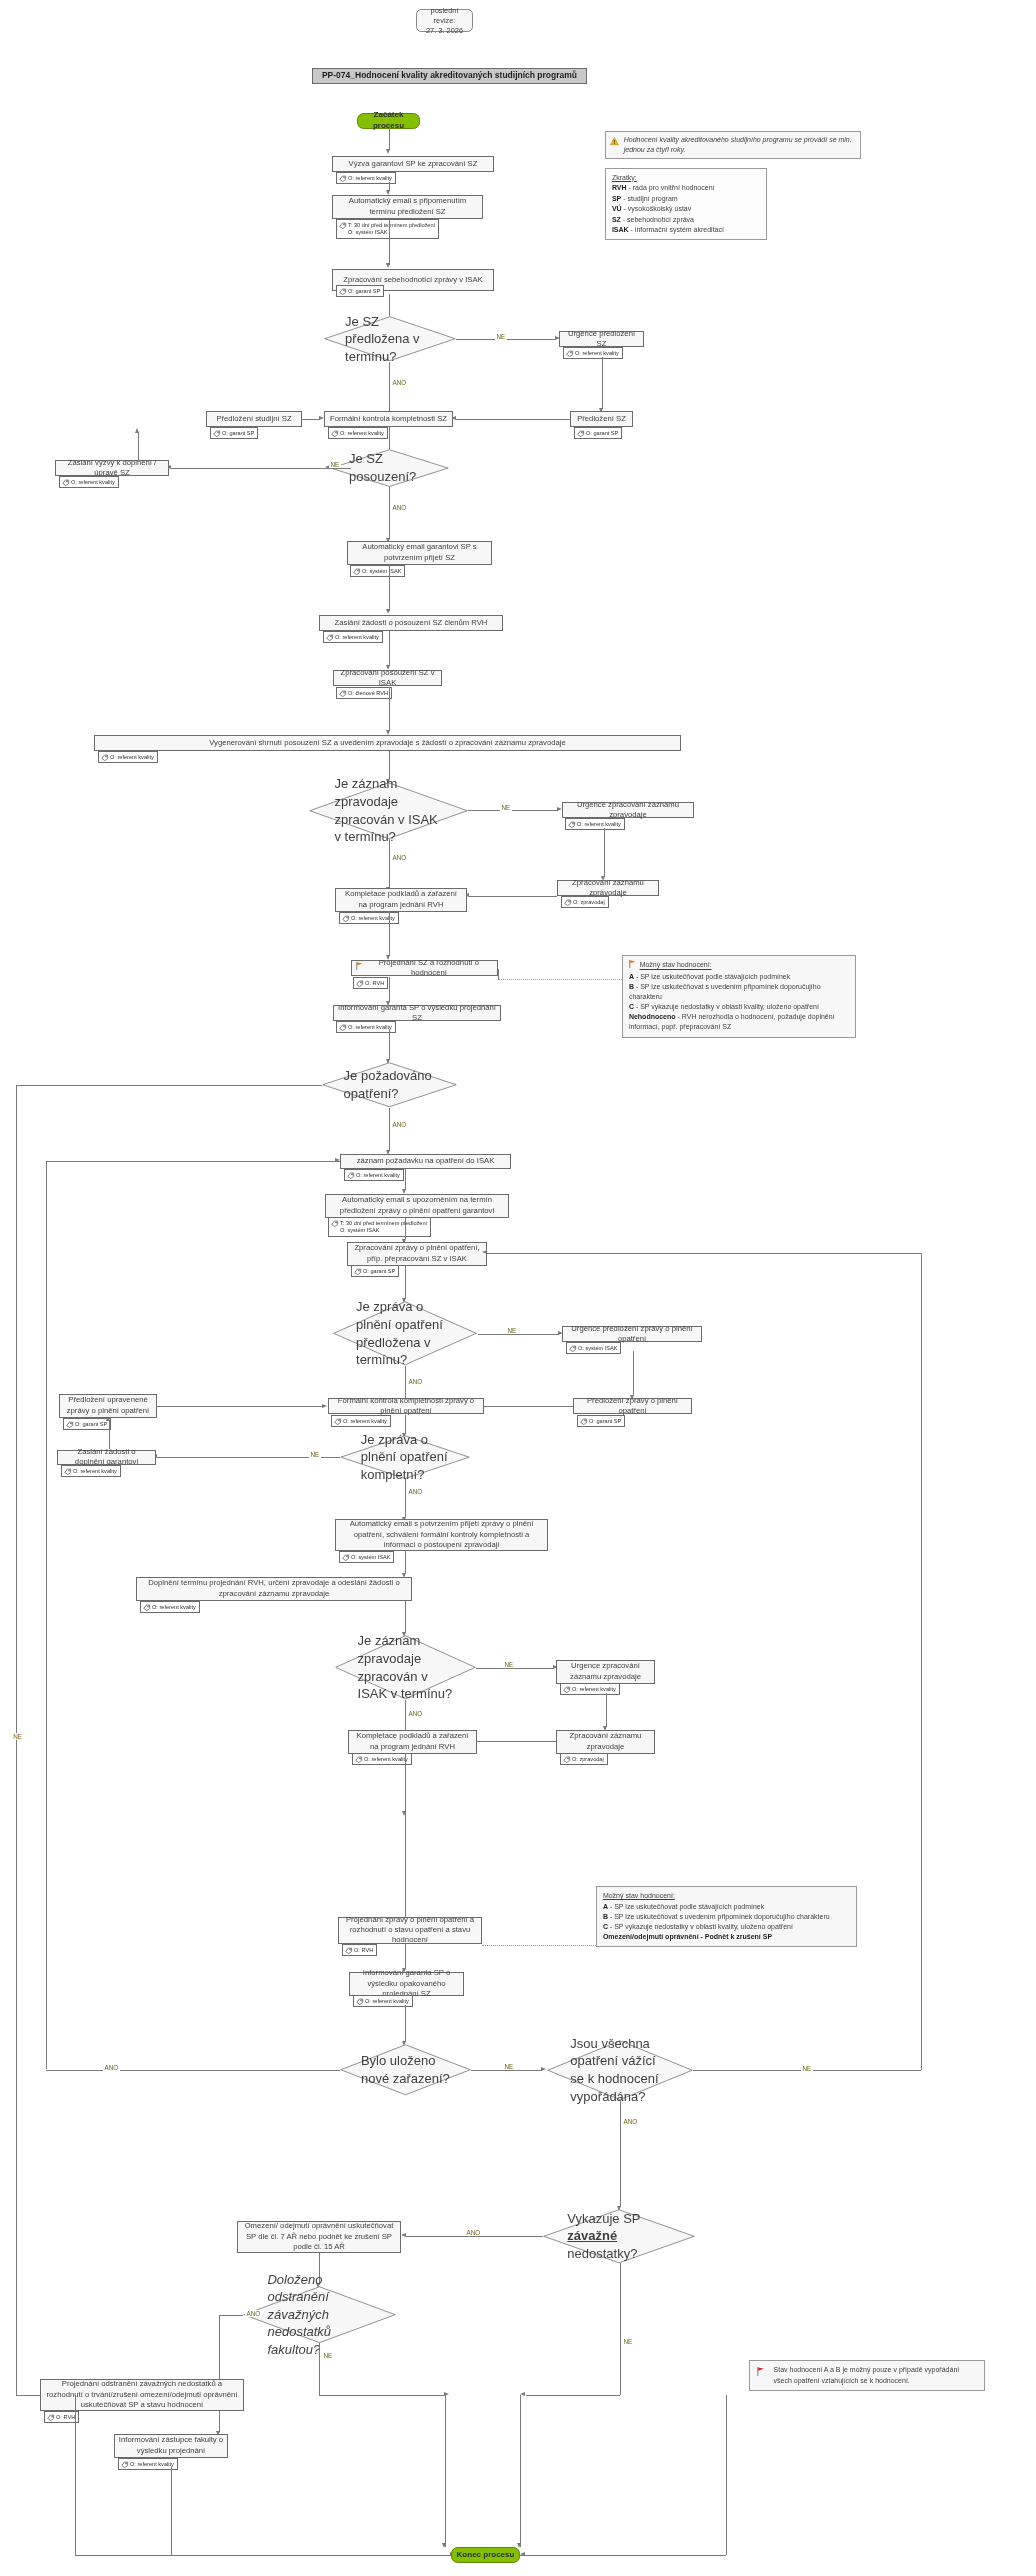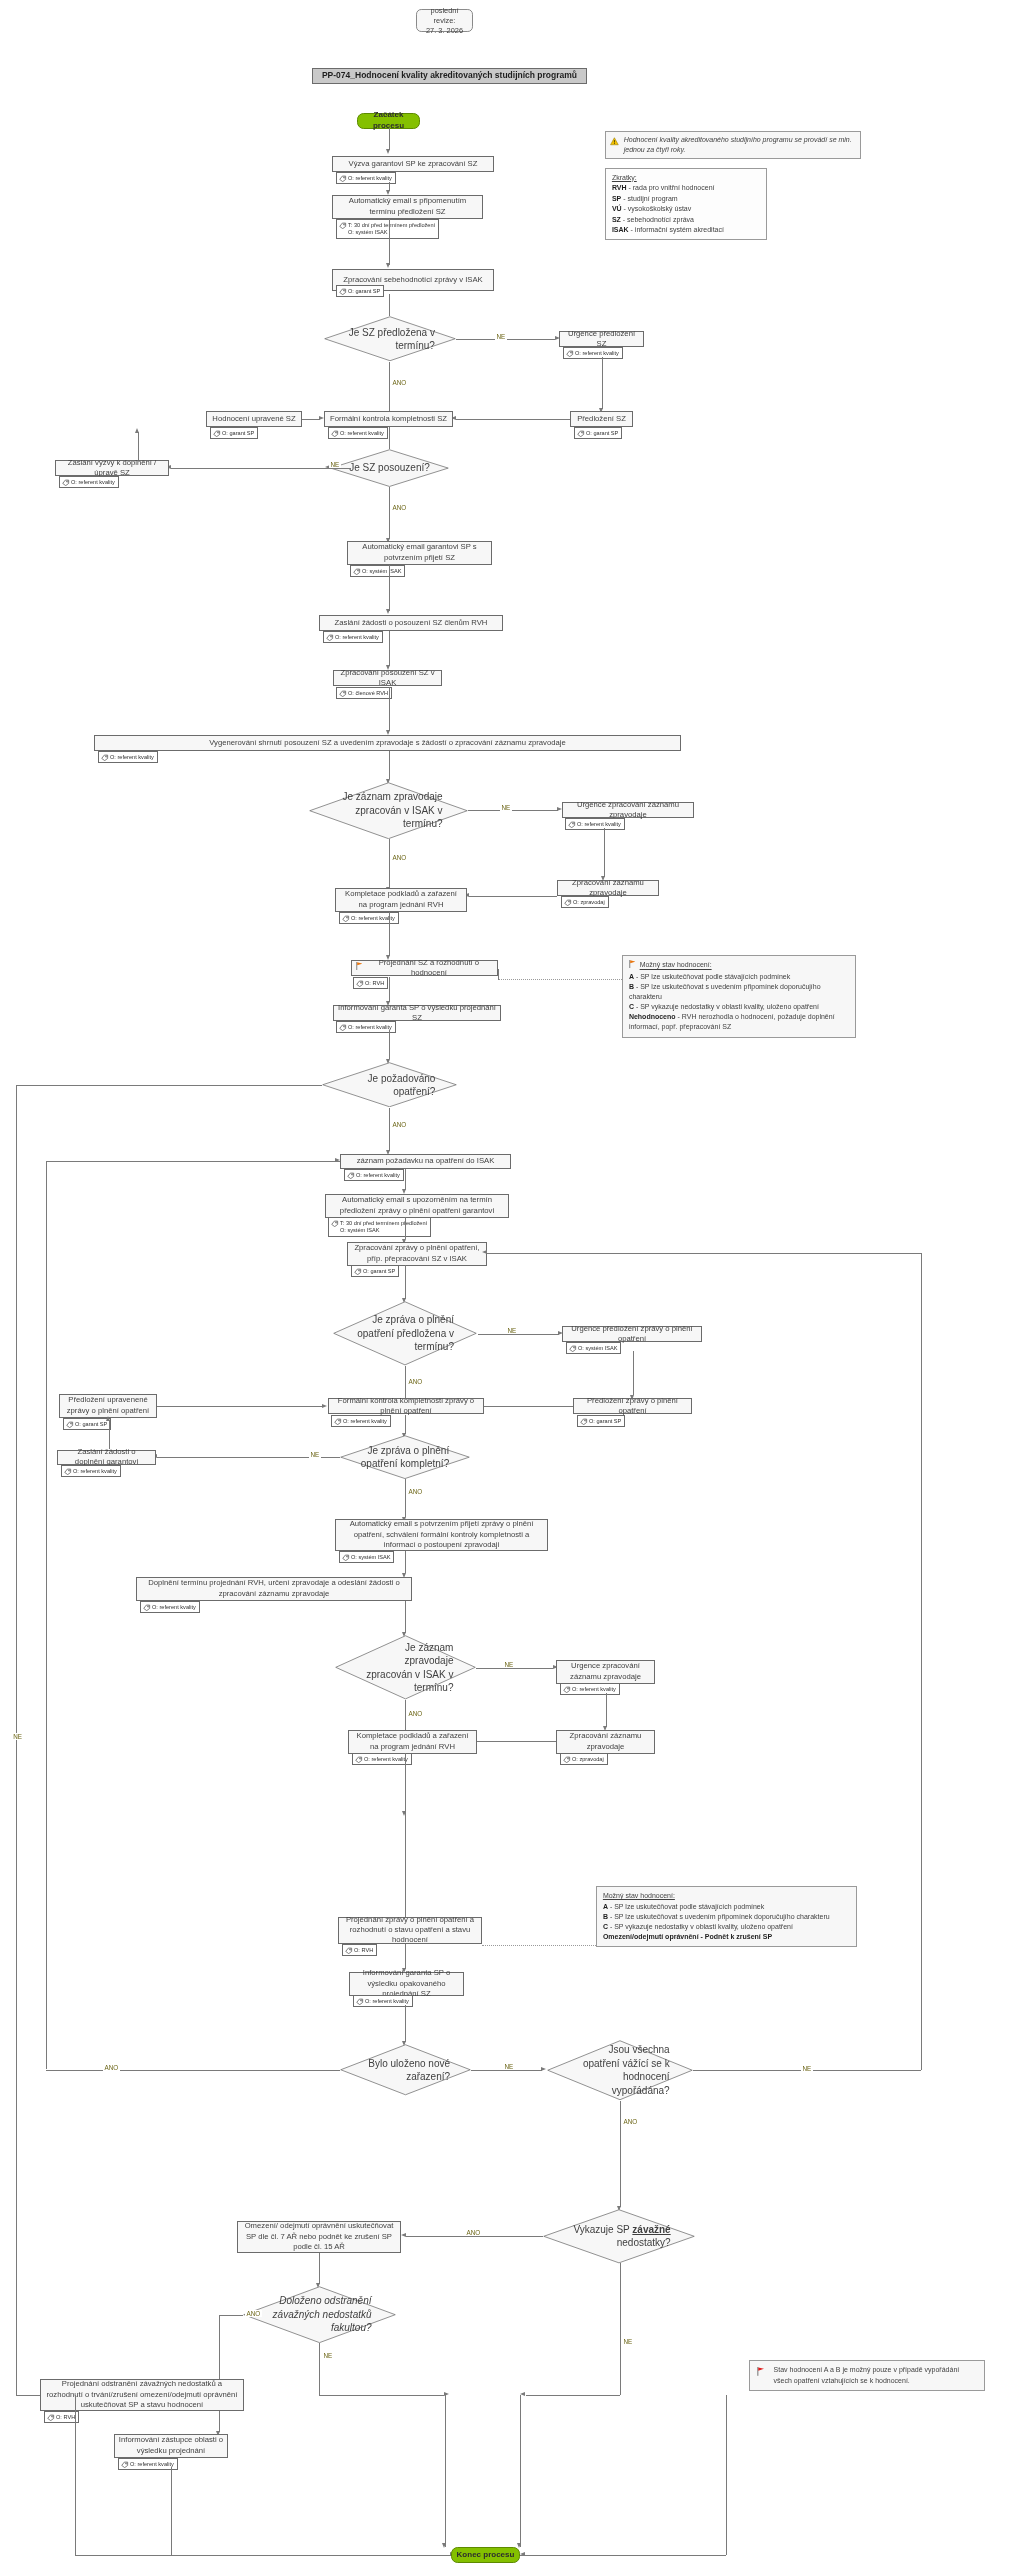--- a/index.html
+++ b/index.html
@@ -14,21 +14,21 @@
   .terminator{border-radius:6.6px;background:#84c000;border:0.7px solid #5d8a00;
         font-weight:bold;color:#2d2d2d;font-size:8px;}
   .titlebar{background:#c9c9c9;border:0.7px solid #6b6b6b;font-weight:bold;
         font-size:8.5px;color:#1e1e1e;}
   .revbox{border-radius:5.2px;background:#f7f7f7;border:0.7px solid #8a8a8a;font-size:7.4px;}
 
   
   .diamond{position:absolute;}
   .diamond .dshape{position:absolute;inset:0;}
   .diamond .dlabel{position:absolute;inset:0;display:flex;align-items:center;
-        justify-content:center;text-align:right;font-size:10px;line-height:1.35;
+        justify-content:center;text-align:left;font-size:13px;line-height:1.35;
         color:#3f3f3f;padding:0 16%;box-sizing:border-box;}
 
   
   .tag{position:absolute;background:#fff;border:0.7px solid #6b6b6b;
        font-size:5.6px;color:#2f2f2f;padding:1.5px 2.9px 1.5px 11px;line-height:1.3;
        white-space:nowrap;box-sizing:border-box;}
   .tag .tg{position:absolute;left:2.2px;top:1.5px;width:7.4px;height:7.4px;}
 
   
   .note{position:absolute;background:#f7f7f7;border:0.7px solid #9a9a9a;
@@ -166,21 +166,21 @@
   <div class="node" style="left:324px;top:411px;width:129px;height:16px;">Formální kontrola kompletnosti SZ</div>
   <div class="tag" style="left:328px;top:427px;">
     <span class="tg"><svg width="7.4" height="7.4" viewBox="0 0 10 10">
           <path d="M1 6 L4.5 1.5 L9 1.5 L9 6 L5 9 Z" fill="none" stroke="#444" stroke-width="0.9"></path>
           <circle cx="7" cy="3.4" r="0.9" fill="none" stroke="#444" stroke-width="0.8"></circle>
         </svg></span>
     <span>O: referent kvality</span>
   </div>
   <div class="ln lnv" style="left:389px;top:427px;height:22px;"></div>
 
-  <div class="node" style="left:206px;top:411px;width:96px;height:16px;">Hodnocení upravené SZ</div>
+  <div class="node" style="left:206px;top:411px;width:96px;height:16px;">Předložení studijní SZ</div>
   <div class="tag" style="left:210px;top:427px;">
     <span class="tg"><svg width="7.4" height="7.4" viewBox="0 0 10 10">
           <path d="M1 6 L4.5 1.5 L9 1.5 L9 6 L5 9 Z" fill="none" stroke="#444" stroke-width="0.9"></path>
           <circle cx="7" cy="3.4" r="0.9" fill="none" stroke="#444" stroke-width="0.8"></circle>
         </svg></span>
     <span>O: garant SP</span>
   </div>
   <div class="ln lnh" style="left:302px;top:419px;width:17.7px;"></div>
   <div class="arw rt" style="left:319px;top:416px;"></div>
 
@@ -656,21 +656,21 @@
   <div class="tag" style="left:44px;top:2411px;">
     <span class="tg"><svg width="7.4" height="7.4" viewBox="0 0 10 10">
           <path d="M1 6 L4.5 1.5 L9 1.5 L9 6 L5 9 Z" fill="none" stroke="#444" stroke-width="0.9"></path>
           <circle cx="7" cy="3.4" r="0.9" fill="none" stroke="#444" stroke-width="0.8"></circle>
         </svg></span>
     <span>O: RVH</span>
   </div>
   <div class="ln lnv" style="left:219px;top:2411px;height:20.6px;"></div>
   <div class="arw dn" style="left:216px;top:2431px;"></div>
 
-  <div class="node" style="left:114px;top:2434px;width:114px;height:23.6px;">Informování zástupce oblasti o výsledku projednání</div>
+  <div class="node" style="left:114px;top:2434px;width:114px;height:23.6px;">Informování zástupce fakulty o výsledku projednání</div>
   <div class="tag" style="left:118px;top:2458px;">
     <span class="tg"><svg width="7.4" height="7.4" viewBox="0 0 10 10">
           <path d="M1 6 L4.5 1.5 L9 1.5 L9 6 L5 9 Z" fill="none" stroke="#444" stroke-width="0.9"></path>
           <circle cx="7" cy="3.4" r="0.9" fill="none" stroke="#444" stroke-width="0.8"></circle>
         </svg></span>
     <span>O: referent kvality</span>
   </div>
   <div class="ln lnv" style="left:171px;top:2467px;height:88px;"></div>
   <div class="ln lnh" style="left:171px;top:2555px;width:280px;"></div>
   <div class="arw rt" style="left:450px;top:2552px;"></div>

